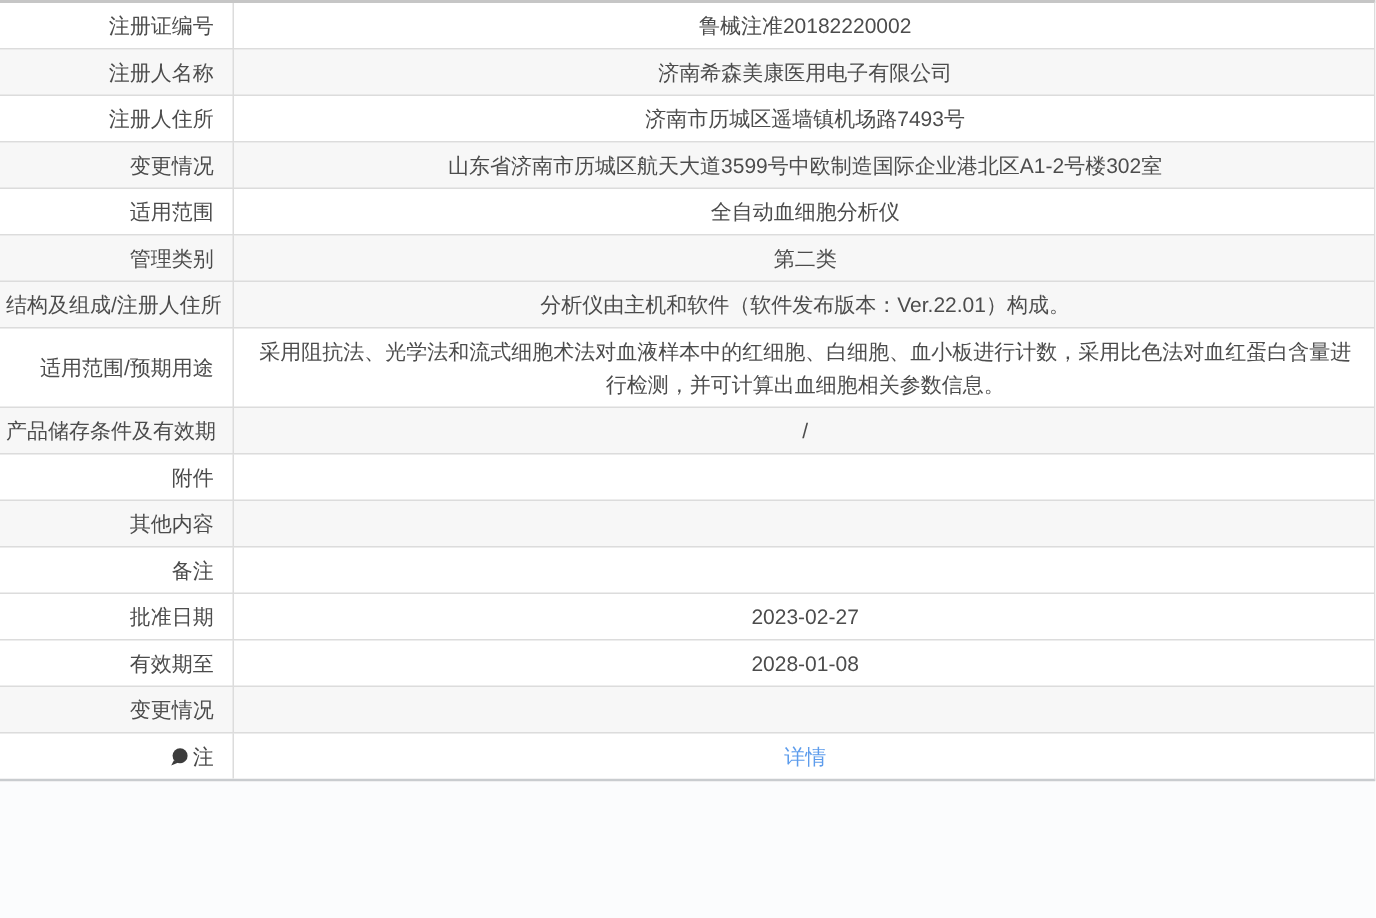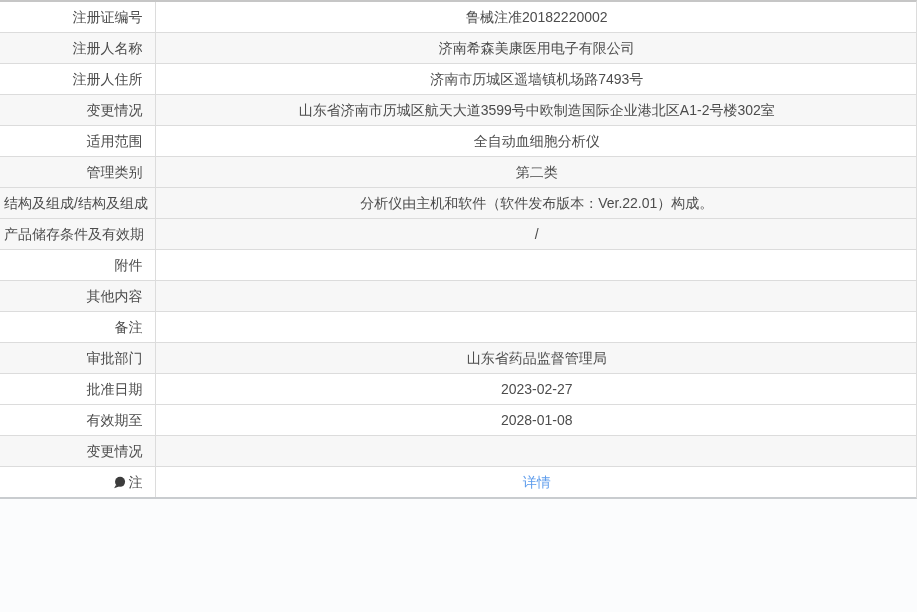--- a/index.html
+++ b/index.html
@@ -98,42 +98,42 @@
         </tr>
         <tr>
           <th class="label-cell"><span>适用范围</span></th>
           <td class="value-cell"><span>全自动血细胞分析仪</span></td>
         </tr>
         <tr class="alt">
           <th class="label-cell"><span>管理类别</span></th>
           <td class="value-cell"><span>第二类</span></td>
         </tr>
         <tr class="alt">
-          <th class="label-cell"><span>结构及组成/结构及组成</span></th>
+          <th class="label-cell"><span>结构及组成/注册人住所</span></th>
           <td class="value-cell"><span>分析仪由主机和软件（软件发布版本：Ver.22.01）构成。</span></td>
+        </tr>
+        <tr>
+          <th class="label-cell"><span>适用范围/预期用途</span></th>
+          <td class="value-cell"><span>采用阻抗法、光学法和流式细胞术法对血液样本中的红细胞、白细胞、血小板进行计数，采用比色法对血红蛋白含量进行检测，并可计算出血细胞相关参数信息。</span></td>
         </tr>
         <tr class="alt">
           <th class="label-cell"><span>产品储存条件及有效期</span></th>
           <td class="value-cell"><span>/</span></td>
         </tr>
         <tr>
           <th class="label-cell"><span>附件</span></th>
           <td class="value-cell"><span></span></td>
         </tr>
         <tr class="alt">
           <th class="label-cell"><span>其他内容</span></th>
           <td class="value-cell"><span></span></td>
         </tr>
         <tr>
           <th class="label-cell"><span>备注</span></th>
           <td class="value-cell"><span></span></td>
-        </tr>
-        <tr class="alt">
-          <th class="label-cell"><span>审批部门</span></th>
-          <td class="value-cell"><span>山东省药品监督管理局</span></td>
         </tr>
         <tr>
           <th class="label-cell"><span>批准日期</span></th>
           <td class="value-cell"><span>2023-02-27</span></td>
         </tr>
         <tr>
           <th class="label-cell"><span>有效期至</span></th>
           <td class="value-cell"><span>2028-01-08</span></td>
         </tr>
         <tr class="alt">

